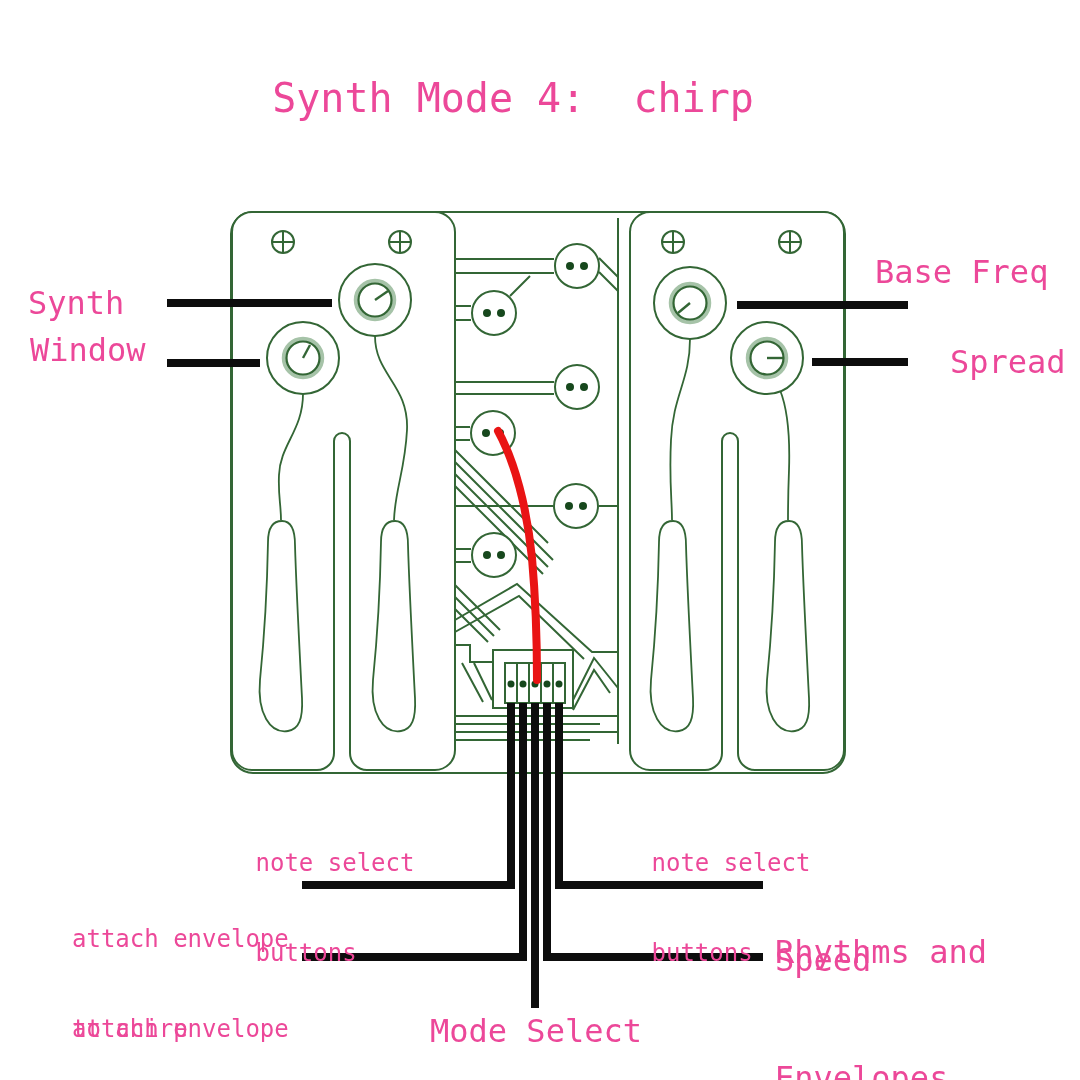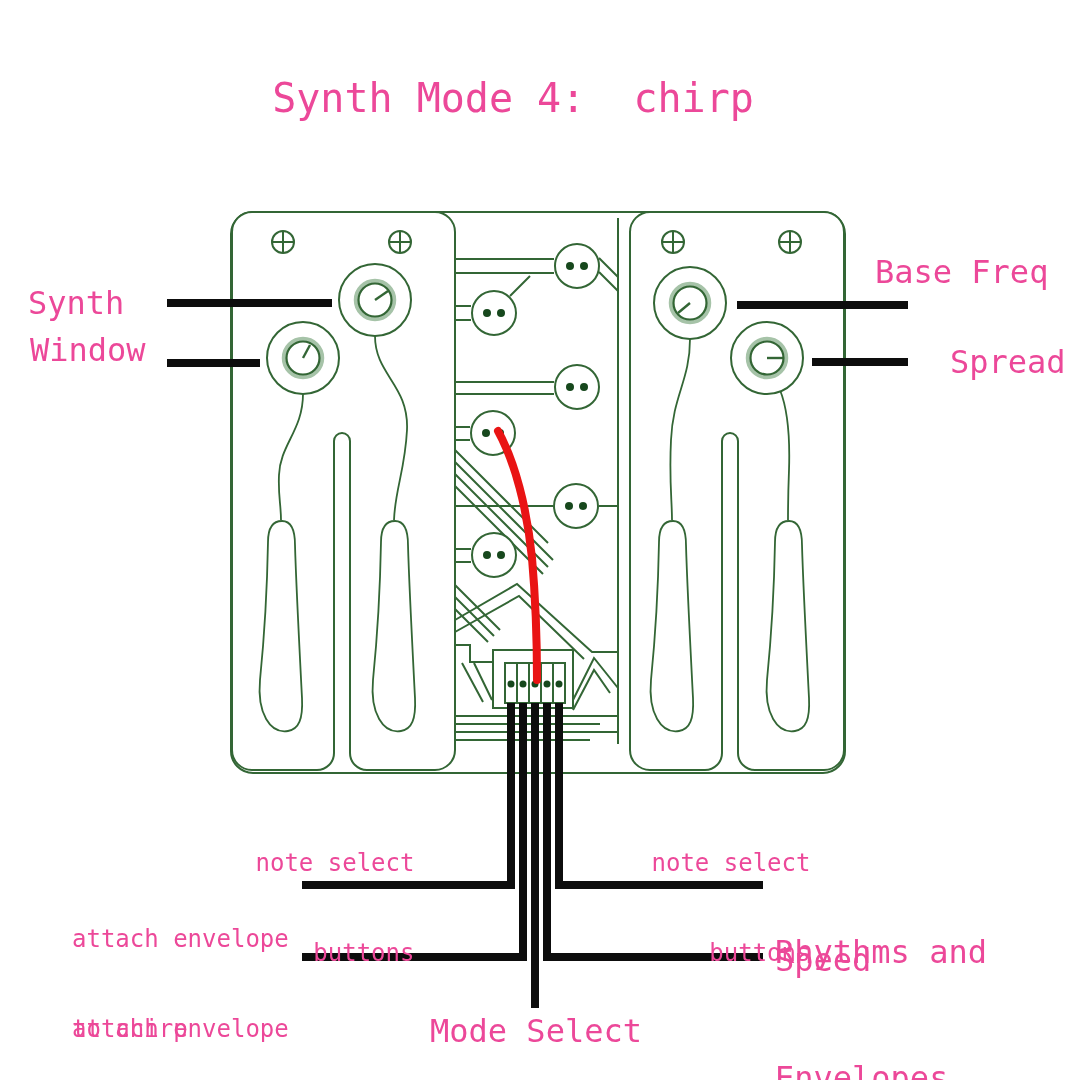--- a/index.html
+++ b/index.html
@@ -5,21 +5,21 @@
   html,body{margin:0;padding:0;background:#ffffff;}
   #canvas{position:relative;width:1080px;height:1080px;background:#ffffff;overflow:hidden;
           font-family:"DejaVu Sans Mono","Liberation Mono",monospace;color:#141414;}
   #board-svg{position:absolute;left:0;top:0;}
   .lbl{position:absolute;white-space:pre;color:#ec4899;}
   .title{font-size:40px;line-height:44px;transform:translateX(-50%);}
   .subtitle{font-size:32px;line-height:36px;transform:translateX(-50%);}
   .big{font-size:32px;line-height:42px;}
   .mid{font-size:32px;line-height:32px;}
   .small{font-size:24px;line-height:30px;}
-  .centered{transform:translateX(-50%);text-align:right;}
+  .centered{transform:translateX(-50%);text-align:left;}
 </style>
 </head>
 <body>
 
 <div id="canvas">
 
   <svg id="board-svg" width="1080" height="1080" viewBox="0 0 1080 1080">
 
     <defs>
       <path id="petal" d="M282,521 C273,521 268,528 268,542 C267,598 263,650 260,680

